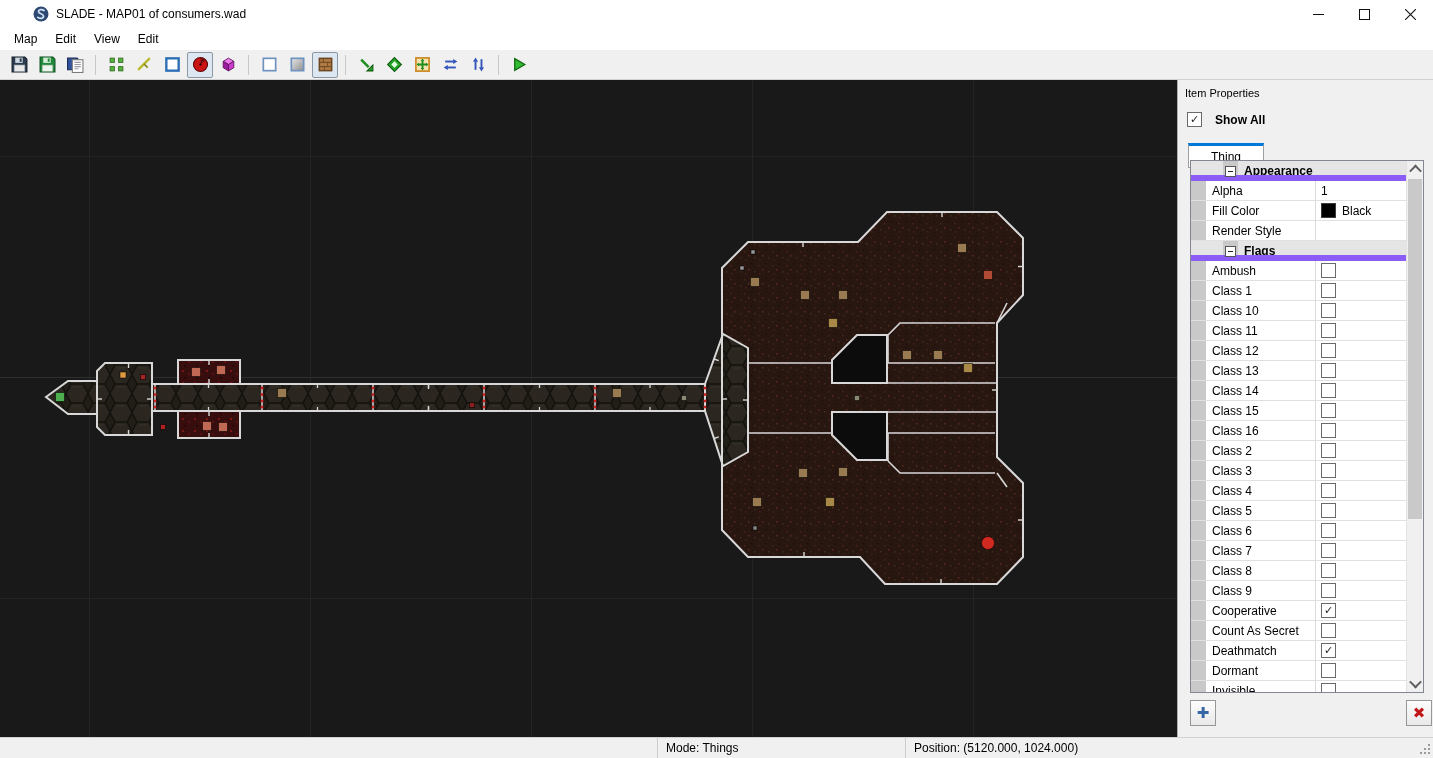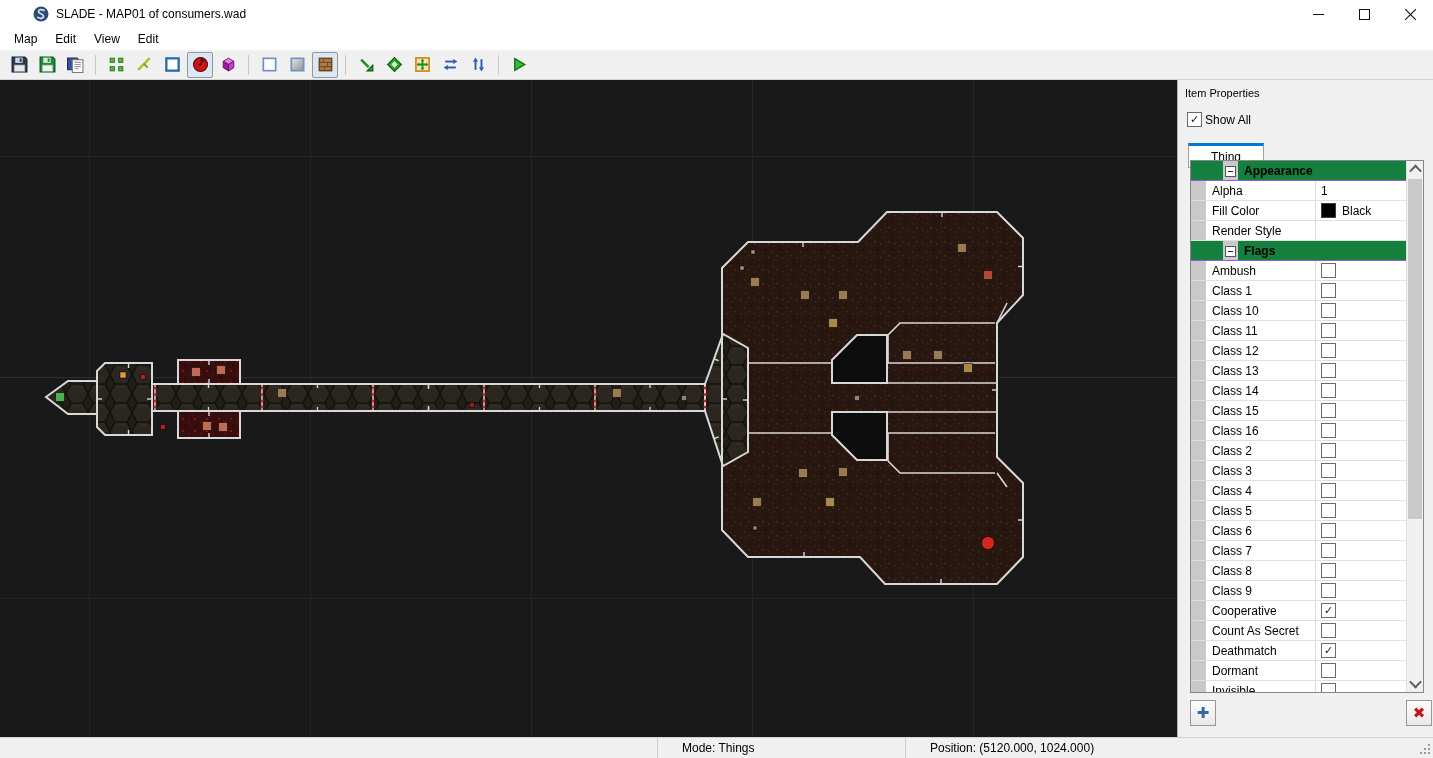--- a/index.html
+++ b/index.html
@@ -19,51 +19,51 @@
   .tsep{width:1px;height:20px;background:#c8c8c8;margin:0 6px;flex:none;}
   .canvas{position:absolute;left:0;top:80px;width:1177px;height:657px;background:#191919;}
   .panel{position:absolute;left:1177px;top:80px;width:296px;height:657px;background:#f0f0f0;
     border-left:1px solid #b0b0b0;box-sizing:border-box;}
   .panel-header{height:22px;display:flex;align-items:center;padding:2px 8px 0 7px;font-size:11px;}
   .panel-close{margin-left:auto;color:#555;font-size:12px;font-family:"DejaVu Sans",sans-serif;}
   .showall-row{display:flex;align-items:center;margin:8px 0 0 9px;}
   .cb{width:13px;height:13px;border:1px solid #6a6a6a;background:#fff;flex:none;
     display:flex;align-items:center;justify-content:center;}
   .cb .chk{font-family:"DejaVu Sans",sans-serif;font-size:11px;line-height:11px;color:#1c1c1c;}
-  .showall-row .lbl{margin-left:3px;}
+  .showall-row .lbl{margin-left:13px;font-weight:bold;}
   .tabrow{margin:16px 0 0 10px;display:flex;}
   .tab{min-width:50px;padding:0 12px;height:21px;background:#fff;border:1px solid #9e9e9e;
     border-top:3px solid #0078d7;display:flex;align-items:center;justify-content:center;}
   .propgrid{position:absolute;left:12px;top:80px;width:234px;height:533px;background:#fff;
     border:1px solid #828790;box-sizing:border-box;overflow:hidden;}
   .rows{position:absolute;left:0;top:0;width:215px;}
   .prow{display:flex;height:20px;box-sizing:border-box;border-bottom:1px solid #e0e0e0;}
   .prow .gut{width:15px;flex:none;background:#c9c9c9;position:relative;}
   .prow .pname{width:110px;flex:none;box-sizing:border-box;padding:3px 0 0 6px;
     border-right:1px solid #dadada;white-space:nowrap;overflow:hidden;}
   .prow .pval{flex:1;display:flex;align-items:center;padding-left:5px;}
-  .prow.group{background:#15803d;border-bottom:1px solid #8b5cf6;padding-left:32px;}
+  .prow.group{background:#e5e5e5;border-bottom:6px solid #8b5cf6;padding-left:32px;}
   .prow.group .pname{border-right:none;font-weight:bold;width:auto;padding-top:3px;}
   .collapser{position:absolute;left:2px;top:5px;width:9px;height:9px;background:#fff;
     border:1px solid #555;display:flex;align-items:center;justify-content:center;}
   .collapser::after{content:"";width:5px;height:1px;background:#222;}
   .sw{width:13px;height:13px;border:1px solid #3c3c3c;margin-right:6px;flex:none;}
   .vsb{position:absolute;right:0;top:0;width:17px;height:100%;background:#f0f0f0;
     border-left:1px solid #e2e2e2;box-sizing:border-box;}
   .vsb .arr{position:absolute;left:0;width:16px;height:17px;display:flex;align-items:center;justify-content:center;}
   .vsb .thumb{position:absolute;left:1px;width:14px;background:#c9c9c9;}
   .chev{width:7px;height:7px;border-left:2px solid #5e5e5e;border-top:2px solid #5e5e5e;}
   .chev.up{transform:rotate(45deg) translate(1px,1px);}
   .chev.down{transform:rotate(225deg) translate(1px,1px);}
   .pbtn{position:absolute;width:26px;height:26px;border:1px solid #979797;
     background:linear-gradient(#fdfdfd,#e9e9e9);display:flex;align-items:center;justify-content:center;
     font-family:"DejaVu Sans",sans-serif;font-size:15px;font-weight:bold;box-sizing:border-box;}
   .statusbar{position:absolute;left:0;top:737px;width:1433px;height:21px;background:#f0f0f0;
     border-top:1px solid #d2d2d2;display:flex;box-sizing:border-box;}
-  .scell{height:100%;display:flex;align-items:center;padding-left:24px;box-sizing:border-box;
+  .scell{height:100%;display:flex;align-items:center;padding-left:8px;box-sizing:border-box;
     border-left:1px solid #cccccc;}
   .scell.first{border-left:none;}
   .grip{position:absolute;right:2px;bottom:2px;}
 </style>
 </head>
 <body>
 
 <div class="titlebar">
   <svg class="app-icon" viewBox="0 0 16 16">
     <circle cx="8" cy="8" r="7.5" fill="#2e4a73"></circle>

